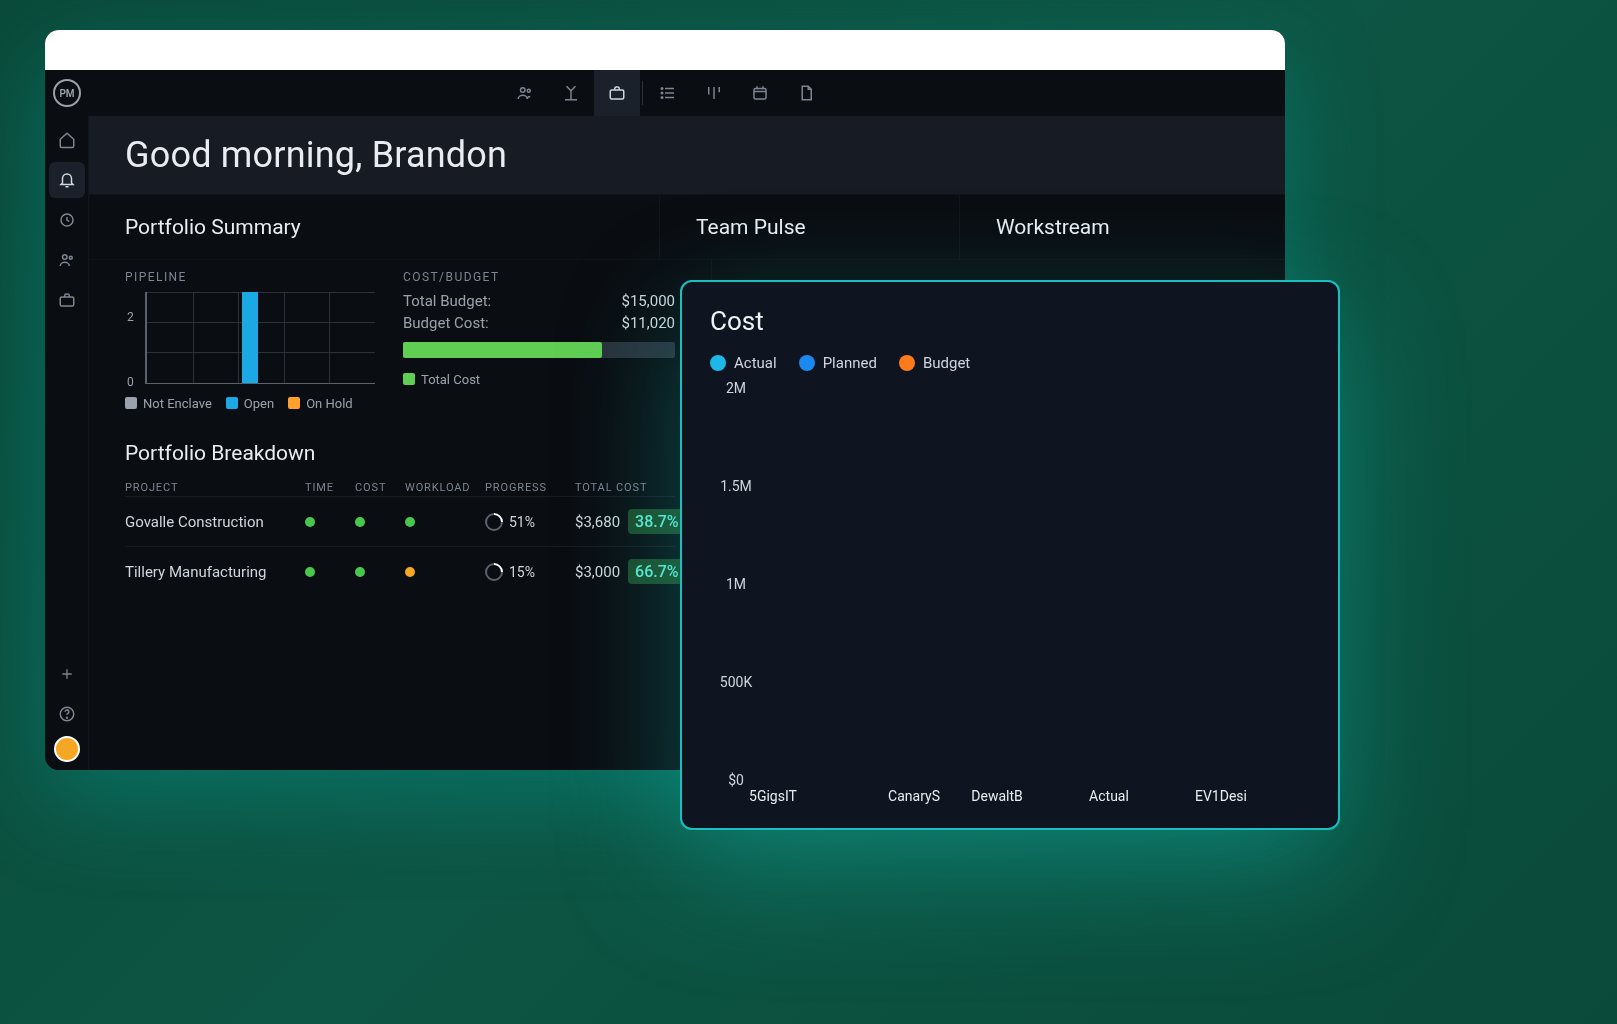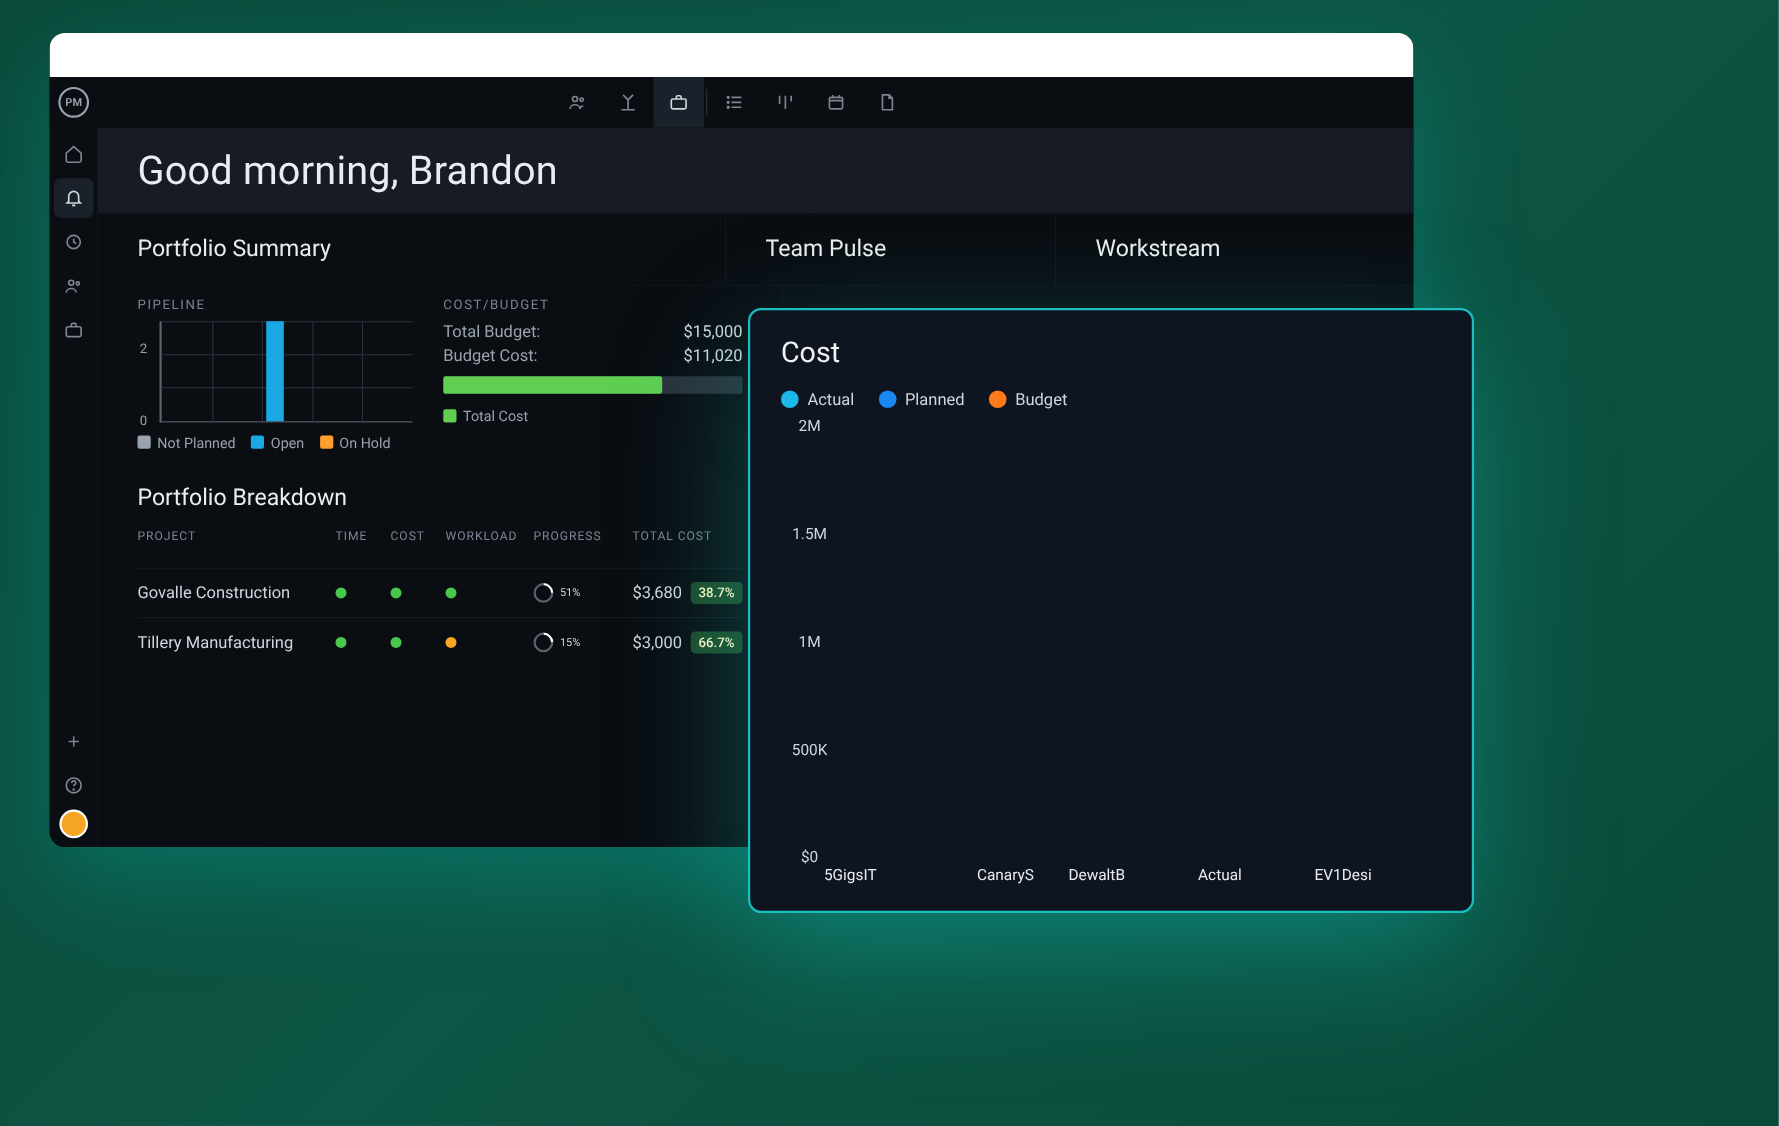--- a/index.html
+++ b/index.html
@@ -75,28 +75,28 @@
   .pipe-legend { display:flex; gap:14px; margin-top:12px; color:#9aa3ad; font-size:13px; align-items:center; flex-wrap:wrap; }
   .sw { width:12px; height:12px; display:inline-block; margin-right:6px; border-radius:2px; vertical-align:-1px; }
   .costbudget { flex:1; }
   .cb-line { display:flex; justify-content:space-between; color:#cfd6de; font-size:15px; margin:4px 0; }
   .cb-line .lbl { color:#9aa3ad; }
   .cb-bar { height:16px; background:#2a313b; margin-top:10px; position:relative; border-radius:2px; }
   .cb-fill { position:absolute; left:0; top:0; bottom:0; background:#5fce52; border-radius:2px; }
   .cb-legend { margin-top:14px; color:#9aa3ad; font-size:13px; }
   .breakdown h2 { color:#e9edf1; font-size:21px; font-weight:400; margin-bottom:16px; }
   .btable { width:100%; }
-  .bthead { display:grid; grid-template-columns:180px 50px 50px 80px 90px 100px; font-size:11px; color:#7b8593; letter-spacing:.08em; margin-bottom:22px; }
+  .bthead { display:grid; grid-template-columns:180px 50px 50px 80px 90px 100px; font-size:11px; color:#7b8593; letter-spacing:.08em; margin-bottom:2px; }
   .brow { display:grid; grid-template-columns:180px 50px 50px 80px 90px 100px; align-items:center; padding:12px 0; border-top:1px solid #161c24; color:#cfd6de; font-size:15px; }
   .dot { width:10px; height:10px; border-radius:50%; display:inline-block; }
   .dot.green { background:#48c74d; }
   .dot.orange { background:#f5a623; }
-  .prog { display:flex; align-items:center; gap:6px; font-size:10px; color:#cfd6de; }
+  .prog { display:flex; align-items:center; gap:6px; font-size:14px; color:#cfd6de; }
   .ring { width:18px; height:18px; border-radius:50%; border:2px solid #5a626d; border-top-color:#fff; transform:rotate(45deg); }
-  .pct-badge { background:#1e4a2a; color:#fef9c3; font-size:12px; padding:3px 7px; border-radius:4px; font-weight:500;}
+  .pct-badge { background:#1e4a2a; color:#5eead4; font-size:16px; padding:3px 7px; border-radius:4px; font-weight:500;}
   .tcost { display:flex; align-items:center; gap:8px; justify-content:flex-start; }
 
   
   .cost-card {
     position:absolute;
     top:280px; left:680px; width:660px; height:550px;
     background:#0e1520; border:2px solid #1bbfbf; border-radius:12px;
     box-shadow: 0 40px 120px rgba(20,200,190,0.35);
     padding:24px 28px 18px 28px;
     display:flex; flex-direction:column;
@@ -257,21 +257,21 @@
                   <div class="pipe-vline" style="left:60%"></div>
                   <div class="pipe-vline" style="left:80%"></div>
                 </div>
                 <div class="pipe-ticks">
                   <span style="margin-top:24px">2</span>
                   <span>0</span>
                 </div>
                 <div class="pipe-bar" style="left:95px; height:100%;"></div>
               </div>
               <div class="pipe-legend">
-                <span><span class="sw" style="background:#9aa3ad"></span><span>Not Planned</span></span>
+                <span><span class="sw" style="background:#9aa3ad"></span><span>Not Enclave</span></span>
                 <span><span class="sw" style="background:#1aa9e5"></span><span>Open</span></span>
                 <span><span class="sw" style="background:#ff9f2e"></span><span>On Hold</span></span>
               </div>
             </div>
 
             <div class="costbudget">
               <div class="subhead">COST/BUDGET</div>
               <div class="cb-line">
                   <span class="lbl">Total Budget:</span>
                   <span>$15,000</span>

